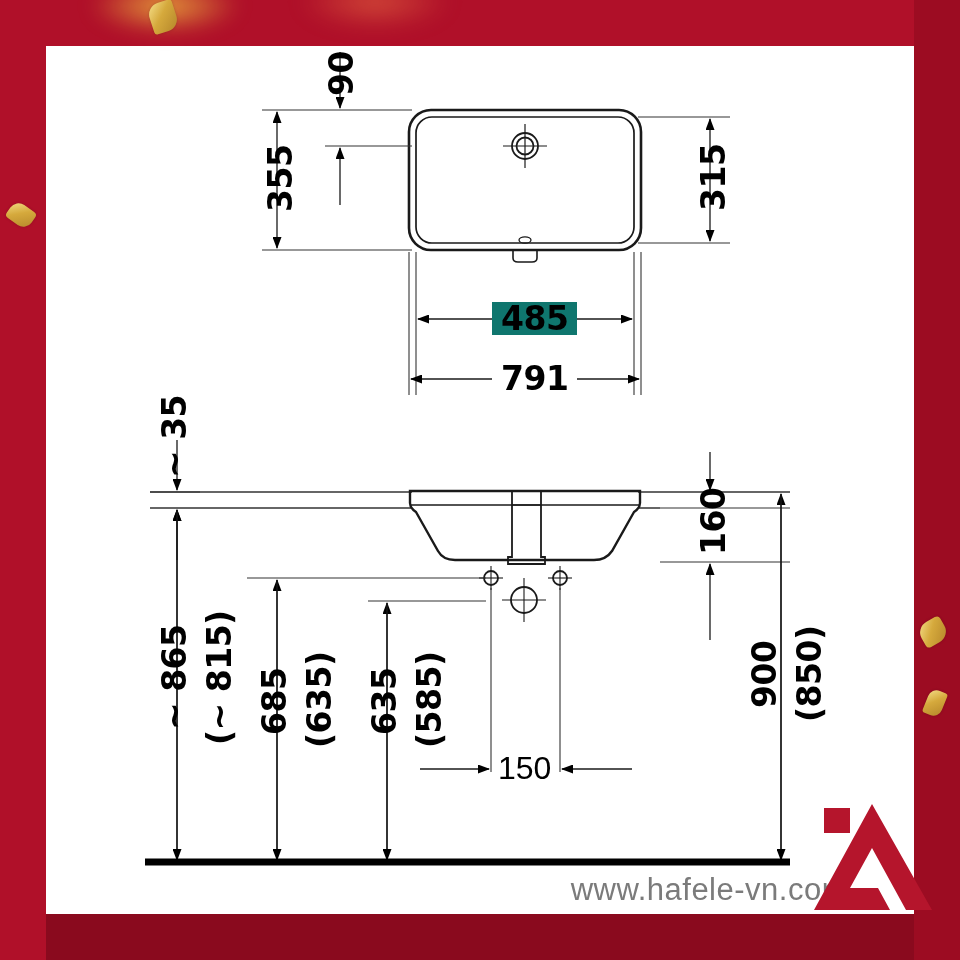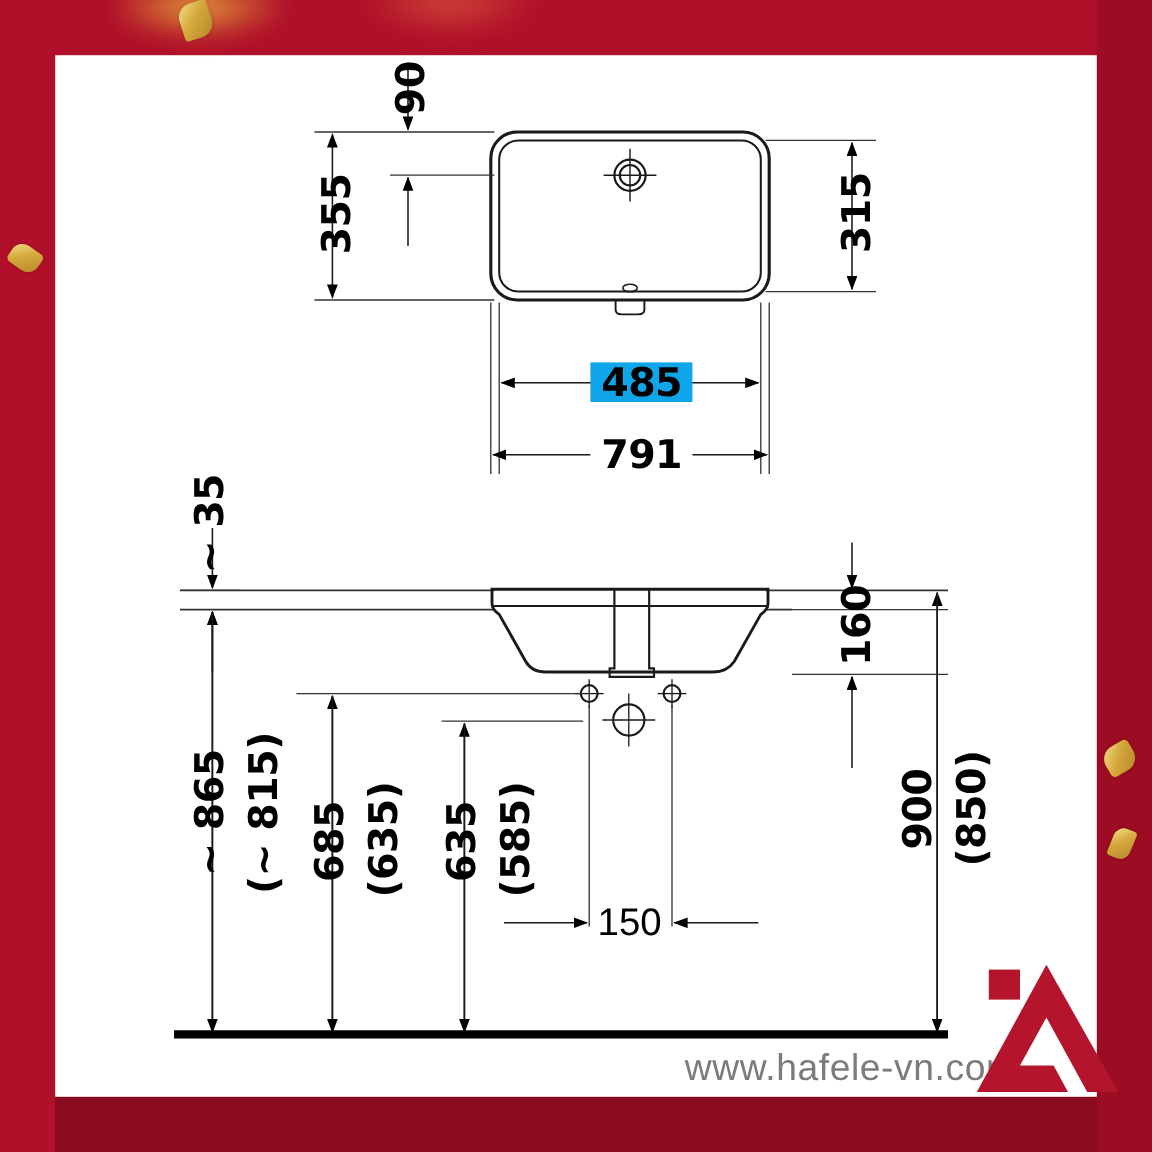--- a/index.html
+++ b/index.html
@@ -241,21 +241,21 @@
 
       <g>
         <line x1="145" y1="862" x2="790" y2="862" stroke="#000" stroke-width="7"></line>
       </g>
     </g>
   </svg>
 
   <div class="dim v big" style="left:325px; top:96px;">90</div>
   <div class="dim v big" style="left:264px; top:212px;">355</div>
   <div class="dim v big" style="left:697px; top:211px;">315</div>
-  <div class="dim big" style="left:492px; top:302px; background:#0ea5e9; padding:0 9px;">485</div>
+  <div class="dim big" style="left:492px; top:302px; background:#0f766e; padding:0 9px;">485</div>
   <div class="dim big" style="left:492px; top:362px; background:#fff; padding:0 9px;">791</div>
 
   <div class="dim v big" style="left:158px; top:478px;">~ 35</div>
   <div class="dim v big" style="left:697px; top:555px;">160</div>
   <div class="dim v big" style="left:158px; top:730px;">~ 865</div>
   <div class="dim v big" style="left:203px; top:745px;">(~ 815)</div>
   <div class="dim v big" style="left:258px; top:735px;">685</div>
   <div class="dim v big" style="left:303px; top:748px;">(635)</div>
   <div class="dim v big" style="left:368px; top:735px;">635</div>
   <div class="dim v big" style="left:413px; top:748px;">(585)</div>

